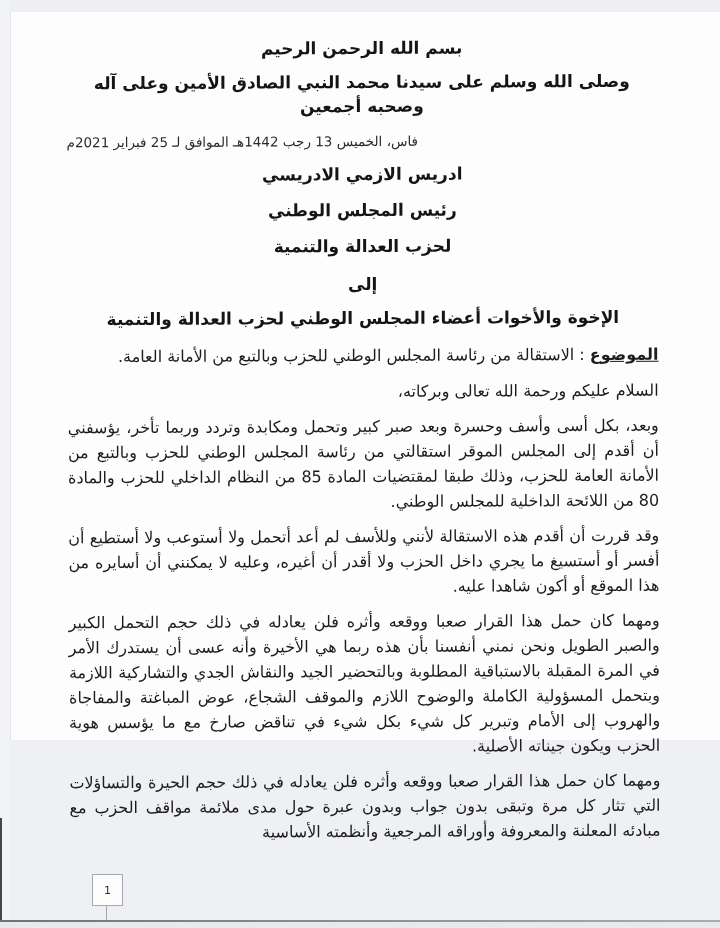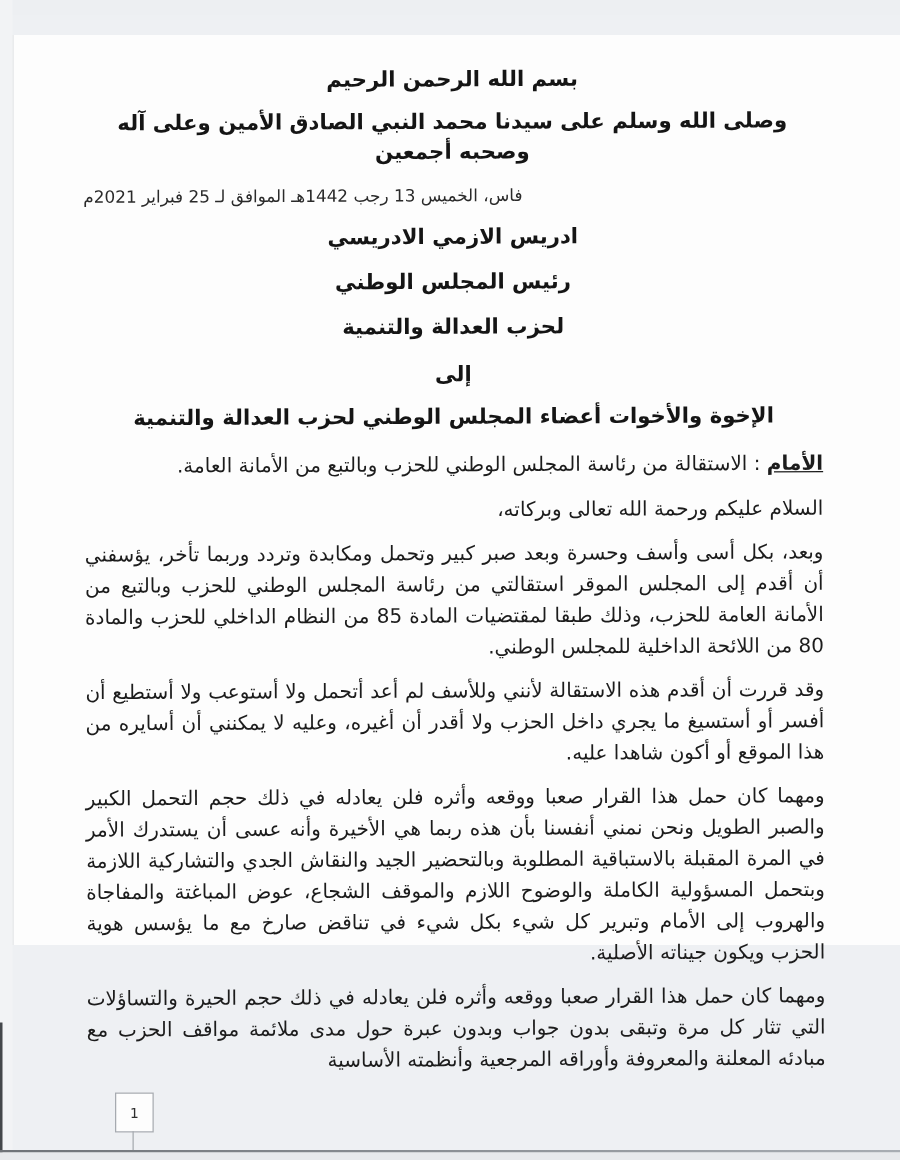--- a/index.html
+++ b/index.html
@@ -13,21 +13,20 @@
   }
   .sheet {
     position: absolute;
     left: 10px;
     top: 12px;
     width: 710px;
     height: 728px;
     background: #fdfdfd;
     border-left: 1px solid #e3e5e8;
     box-sizing: border-box;
-    margin-top: 16px;
   }
   .content {
     direction: rtl;
     padding: 24px 63px 0 55px;
     color: #1c1c1c;
     transform: rotate(-0.25deg);
     transform-origin: 50% 0;
   }
   .center-bold {
     text-align: center;
@@ -145,21 +144,21 @@
 
     <div class="center-bold mt12">رئيس المجلس الوطني</div>
 
     <div class="center-bold mt12">لحزب العدالة والتنمية</div>
 
     <div class="center-bold mt14">إلى</div>
 
     <div class="center-bold mt10">الإخوة والأخوات أعضاء المجلس الوطني لحزب العدالة والتنمية</div>
 
     <div class="subject">
-      <span class="label">الأمام</span><span> : الاستقالة من رئاسة المجلس الوطني للحزب وبالتبع من الأمانة العامة.</span>
+      <span class="label">الموضوع</span><span> : الاستقالة من رئاسة المجلس الوطني للحزب وبالتبع من الأمانة العامة.</span>
     </div>
 
     <div class="greeting">السلام عليكم ورحمة الله تعالى وبركاته،</div>
 
     <p class="body-par">وبعد، بكل أسى وأسف وحسرة وبعد صبر كبير وتحمل ومكابدة وتردد وربما تأخر، يؤسفني أن أقدم إلى المجلس الموقر استقالتي من رئاسة المجلس الوطني للحزب وبالتبع من الأمانة العامة للحزب، وذلك طبقا لمقتضيات المادة 85 من النظام الداخلي للحزب والمادة 80 من اللائحة الداخلية للمجلس الوطني.</p>
 
     <p class="body-par">وقد قررت أن أقدم هذه الاستقالة لأنني وللأسف لم أعد أتحمل ولا أستوعب ولا أستطيع أن أفسر أو أستسيغ ما يجري داخل الحزب ولا أقدر أن أغيره، وعليه لا يمكنني أن أسايره من هذا الموقع أو أكون شاهدا عليه.</p>
 
     <p class="body-par">ومهما كان حمل هذا القرار صعبا ووقعه وأثره فلن يعادله في ذلك حجم التحمل الكبير والصبر الطويل ونحن نمني أنفسنا بأن هذه ربما هي الأخيرة وأنه عسى أن يستدرك الأمر في المرة المقبلة بالاستباقية المطلوبة وبالتحضير الجيد والنقاش الجدي والتشاركية اللازمة وبتحمل المسؤولية الكاملة والوضوح اللازم والموقف الشجاع، عوض المباغتة والمفاجاة والهروب إلى الأمام وتبرير كل شيء بكل شيء في تناقض صارخ مع ما يؤسس هوية الحزب ويكون جيناته الأصلية.</p>
 

